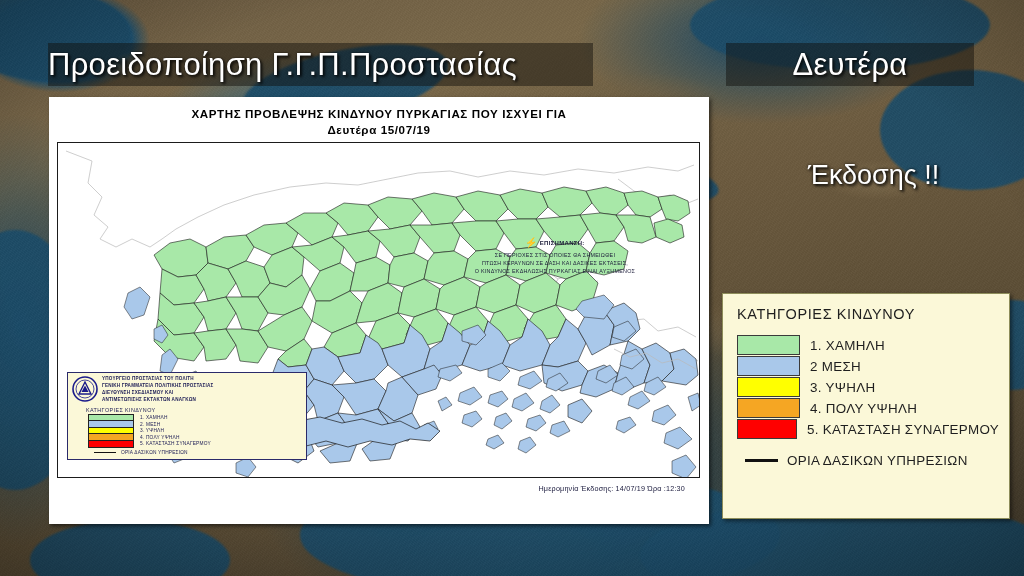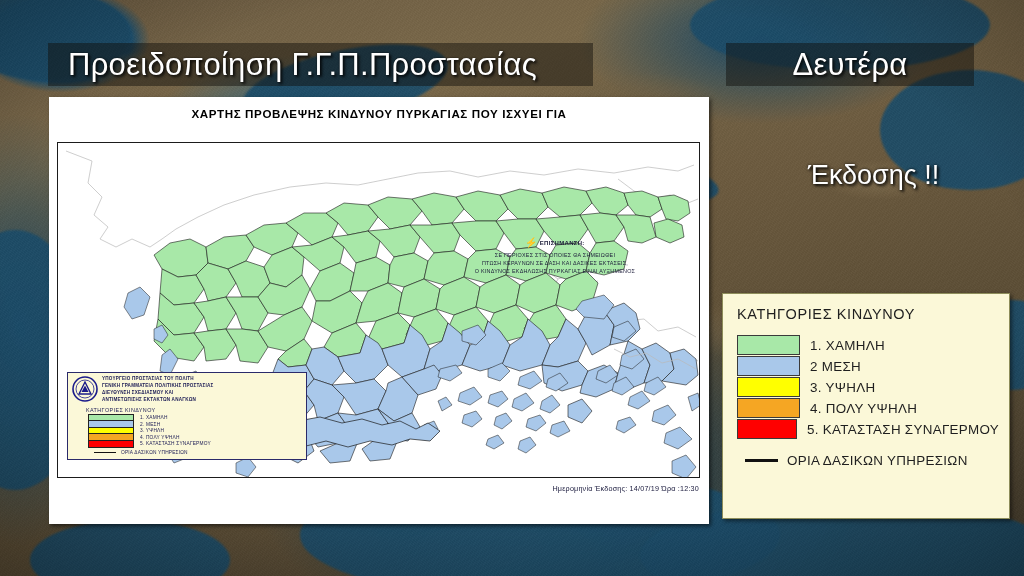--- a/index.html
+++ b/index.html
@@ -75,21 +75,21 @@
     justify-content: center;
   }
   .title-band .txt {
     color: #fff;
     font-size: 31px;
     font-weight: 400;
     letter-spacing: .3px;
     white-space: nowrap;
     text-shadow: 2px 2px 3px rgba(0,0,0,.85), 0 0 2px rgba(0,0,0,.7);
   }
-  #band-left  { left: 48px;  top: 43px; width: 545px; height: 43px; justify-content: flex-start; padding-left: 20px; box-sizing: border-box;}
+  #band-left  { left: 48px;  top: 43px; width: 545px; height: 43px; justify-content: flex-start; padding-left: 0; box-sizing: border-box;}
   #band-right { left: 726px; top: 43px; width: 248px; height: 43px; }
 
   .warn-text {
     position: absolute;
     left: 726px;
     top: 160px;
     width: 295px;
     text-align: center;
     color: #fff;
     font-size: 27px;
@@ -169,21 +169,21 @@
   .inset-row { display: flex; align-items: center; height: 6.5px; }
   .inset-sw { width: 44px; height: 6px; border: .6px solid #222; }
   .inset-lbl { font-size: 4.8px; color: #1b1b55; margin-left: 6px; letter-spacing: .2px;}
   .inset-foot { display: flex; align-items: center; margin: 3px 0 0 22px; }
   .inset-foot .line { width: 22px; height: 1.6px; background: #111; }
   .inset-foot .t { font-size: 4.8px; color: #1b1b55; margin-left: 5px; letter-spacing: .2px;}
 
   
   #map-footer {
     position: absolute;
-    left: 0; right: 10px;
+    left: 0; right: 24px;
     top: 386px;
     text-align: right;
     color: #19193c;
     font-size: 7.2px;
     line-height: 1.7;
     letter-spacing: .2px;
   }
 
   
   #legend-box {
@@ -240,20 +240,21 @@
   <div class="title-band" id="band-right">
     <span class="txt">Δευτέρα</span>
   </div>
 
   <div class="warn-text">Έκδοσης !!</div>
 
   <div id="map-panel">
 
     <div id="map-title">
       <div>ΧΑΡΤΗΣ ΠΡΟΒΛΕΨΗΣ ΚΙΝΔΥΝΟΥ ΠΥΡΚΑΓΙΑΣ ΠΟΥ ΙΣΧΥΕΙ ΓΙΑ</div>
+      <div class="sub">Δευτέρα 15/07/19</div>
     </div>
 
     <div id="map-frame">
 
       <svg id="map-svg" width="643" height="336" viewBox="0 0 643 336">
         <defs>
           <style>
             .g { fill:#a8e8a8; stroke:#1a1a1a; stroke-width:.6; }
             .b { fill:#a9c8ea; stroke:#1a1a1a; stroke-width:.6; }
             .nb{ fill:none; stroke:#b9b9b9; stroke-width:.7; }

